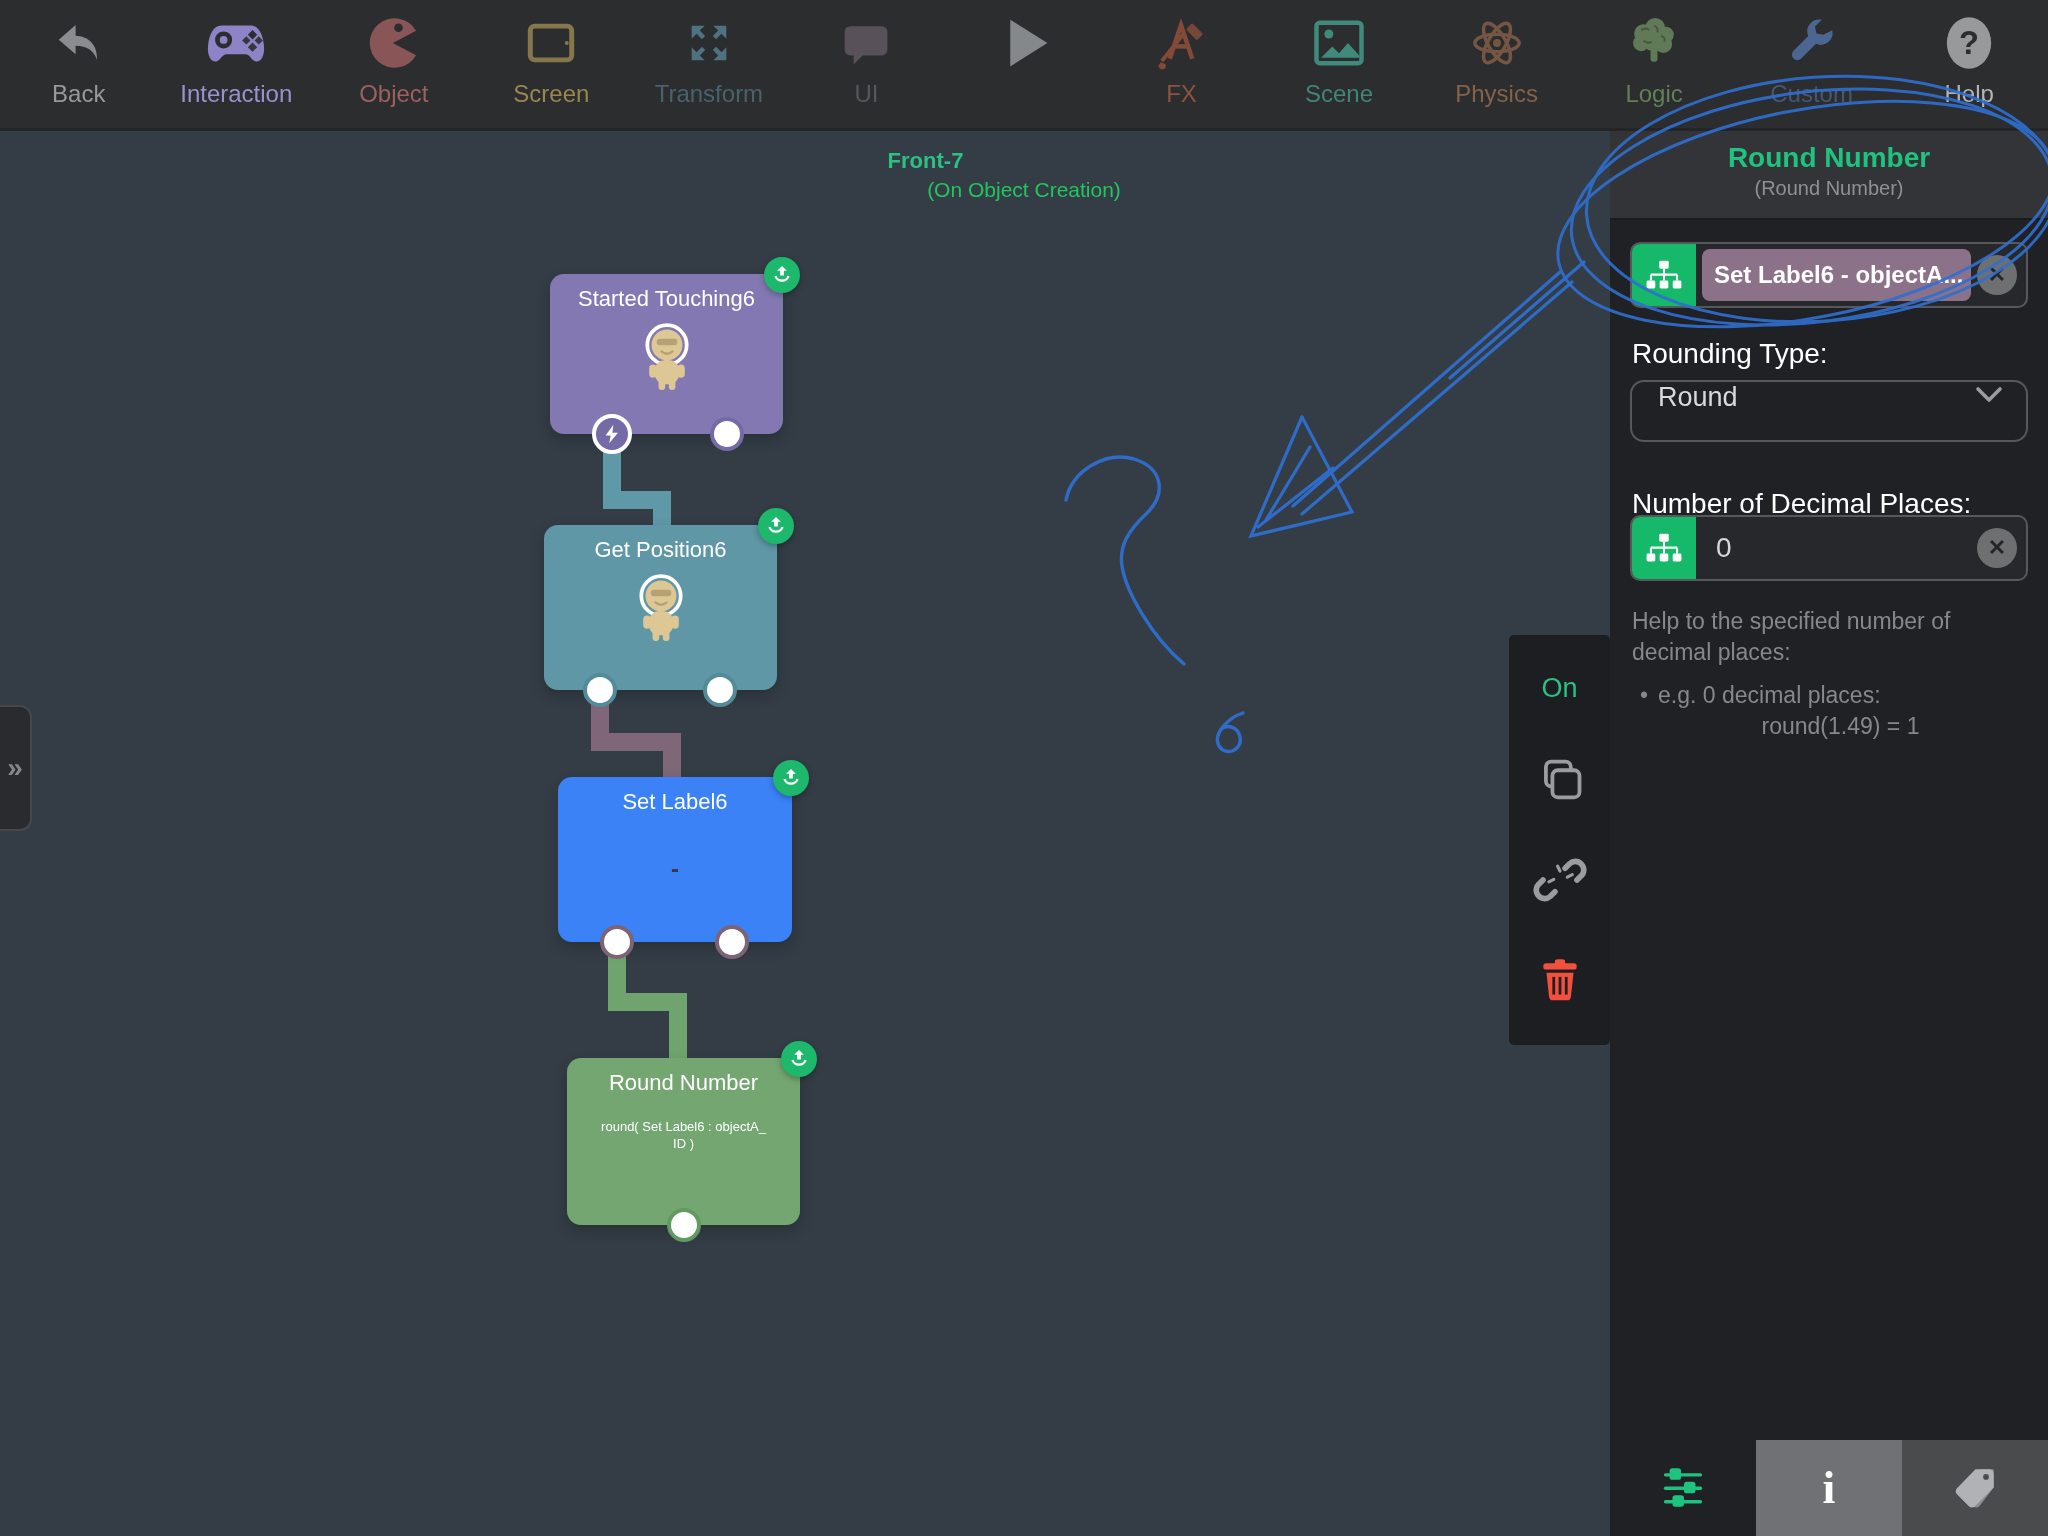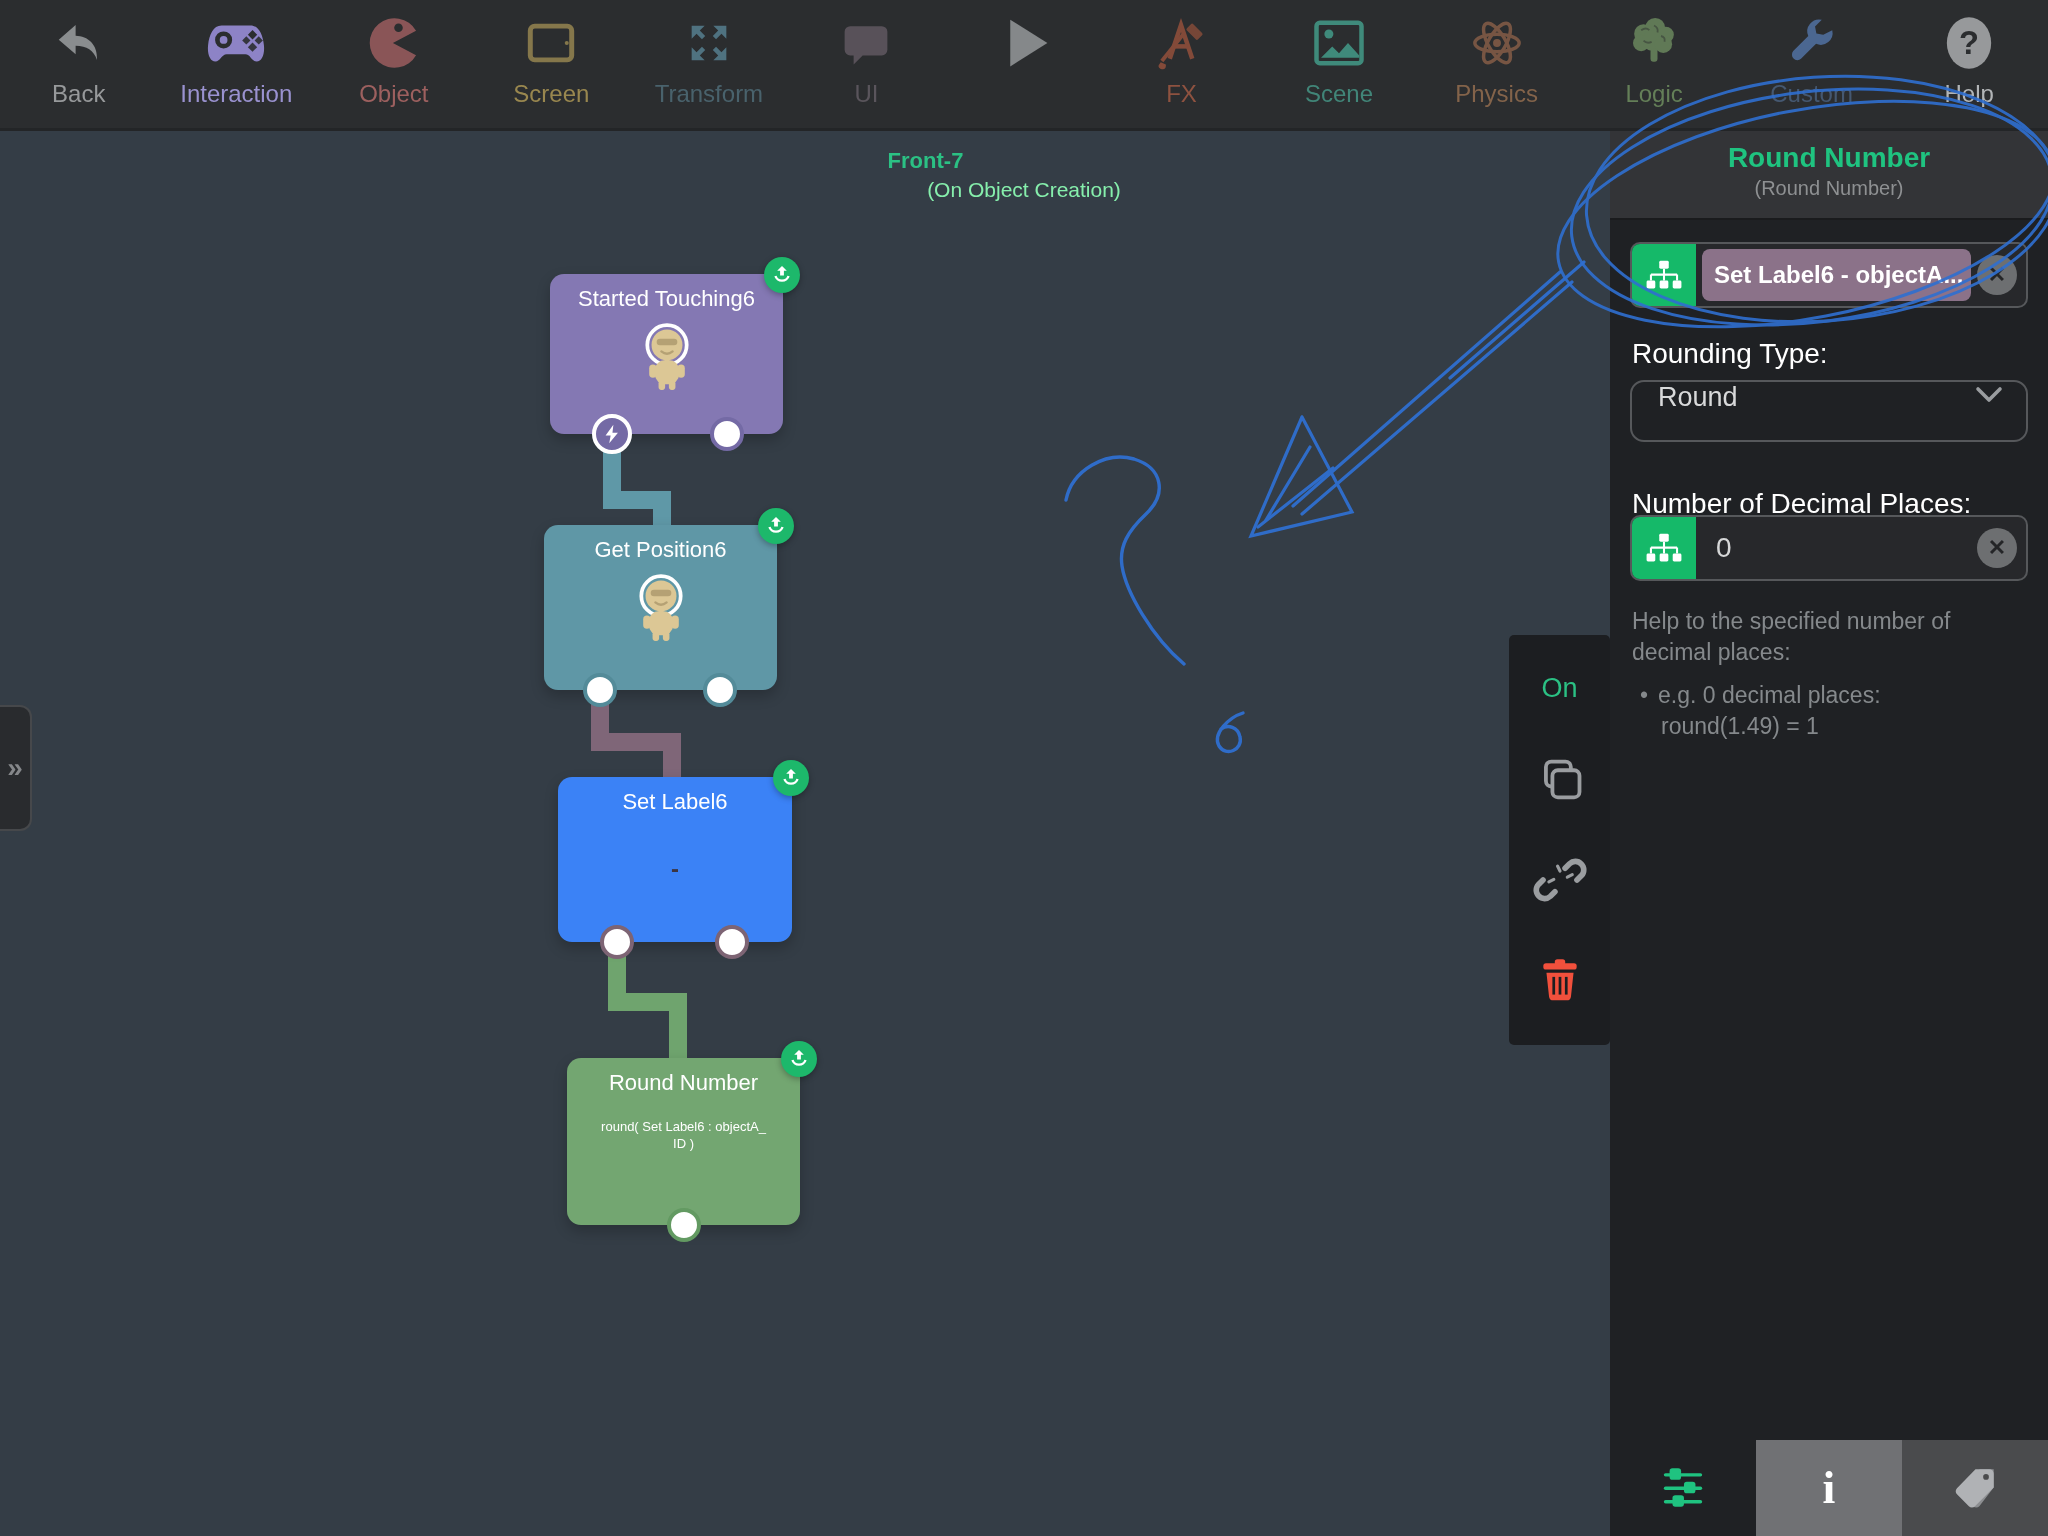--- a/index.html
+++ b/index.html
@@ -13,21 +13,21 @@
   .tb-label{font-size:24px;line-height:24px;margin-top:2px;}
   .c-back{color:#97999b}.c-interaction{color:#9a92d0}.c-object{color:#9d605f}
   .c-screen{color:#99874f}.c-transform{color:#49626c}.c-ui{color:#5a555c}
   .c-fx{color:#8e5240}.c-scene{color:#418578}.c-physics{color:#83634a}
   .c-logic{color:#647f58}.c-custom{color:#455871}.c-help{color:#b2b5b7}
   .dim{opacity:.8}
   
   .canvas{position:absolute;left:0;top:128px;width:2048px;height:1408px;}
   .flow-title{position:absolute;left:0;top:20px;width:1851px;text-align:center;
               color:#2bc184;font-size:22px;font-weight:bold;}
-  .flow-sub{position:absolute;left:0;top:50px;width:2048px;text-align:center;color:#86efac;font-size:21px;}
+  .flow-sub{position:absolute;left:0;top:50px;width:2048px;text-align:center;color:#22c55e;font-size:21px;}
   .wires{position:absolute;left:0;top:0;}
   .node{position:absolute;border-radius:14px;box-shadow:0 6px 14px rgba(0,0,0,.22);}
   .ntitle{margin-top:12px;text-align:center;color:#fff;font-size:22px;}
   .nbody{position:absolute;left:0;right:0;text-align:center;color:#fff;}
   .port{position:absolute;width:34px;height:34px;border-radius:50%;background:#fff;
         box-sizing:border-box;transform:translate(-50%,-50%);cursor:pointer;}
   .badge{position:absolute;width:36px;height:36px;border-radius:50%;background:#1db86b;
          top:-17px;right:-17px;display:flex;align-items:center;justify-content:center;
          box-shadow:0 2px 6px rgba(0,0,0,.3);cursor:pointer;}
   .char{display:block;margin:10px auto 0;}
@@ -77,21 +77,21 @@
   .p-label{position:absolute;left:22px;color:#ffffff;font-size:28px;}
   .lab1{top:210px;} .lab2{top:360px;}
   .dropdown{position:absolute;left:20px;top:252px;width:398px;height:62px;box-sizing:border-box;
             border:2px solid #56585b;border-radius:14px;display:flex;cursor:pointer;}
   .dd-val{flex:1;color:#d8d9da;font-size:27px;padding-left:26px;}
   .dd-chev{margin-right:22px;display:flex;}
   .desc{position:absolute;left:22px;top:478px;width:396px;color:#85898c;font-size:23px;line-height:31px;}
   .example{position:absolute;left:30px;width:380px;color:#85898c;font-size:23px;line-height:31px;}
   .ex1{top:552px;} .ex2{top:632px;}
   .example .b{margin-right:10px;}
-  .ex-l2{padding-left:21px;}
+  .ex-l2{padding-left:21px;text-align:center;}
   
   .tabs{position:absolute;left:0;top:1312px;width:438px;height:96px;display:flex;}
   .tab{flex:1;display:flex;align-items:center;justify-content:center;cursor:pointer;}
   .tab-info{background:#707174;}
   .tab-tags{background:#4a4b4d;}
   .info-i{color:#fff;font-size:46px;font-weight:bold;font-family:"Liberation Serif",serif;line-height:46px;}
   
   .annot{position:absolute;left:0;top:0;z-index:50;pointer-events:none;}
 </style>
 </head>

